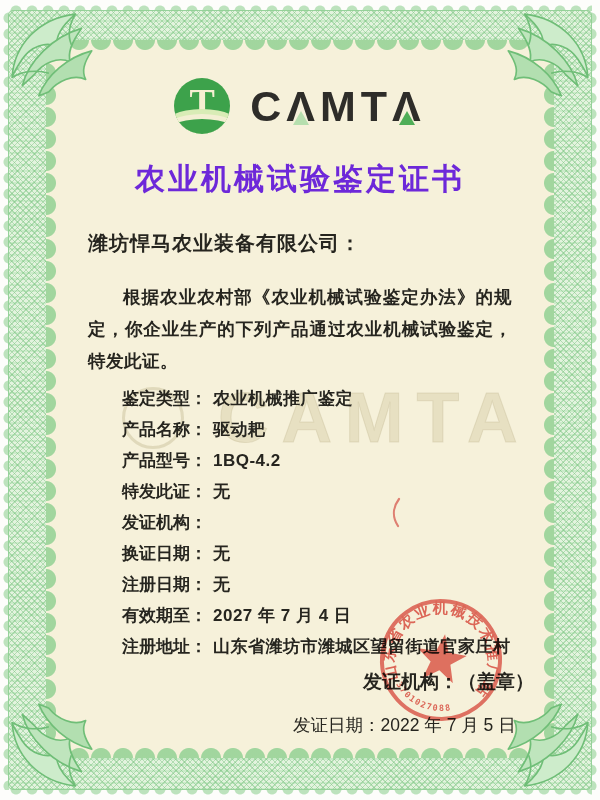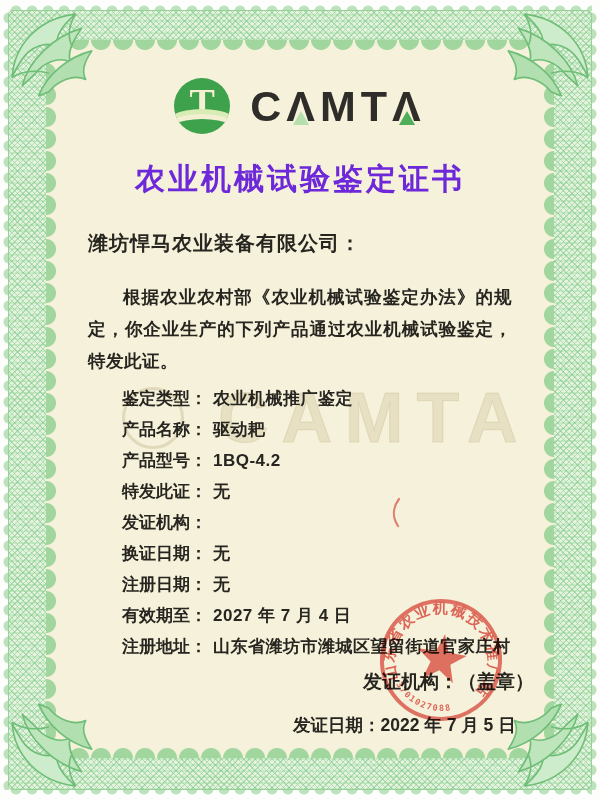--- a/index.html
+++ b/index.html
@@ -100,21 +100,21 @@
   .para {
     margin:24px 0 0 0; font-size:17.5px; font-weight:bold; line-height:32px;
     letter-spacing:.5px; text-indent:2em; text-align:justify;font-family:Liberation Mono, monospace;
   }
   .fields { margin-top:12px; }
   .field-row { display:flex; margin:0 0 13px 34px; font-size:17px; font-weight:bold; line-height:18px; height:18px; white-space:nowrap; }
   .field-label { flex:0 0 auto; }
   .field-value { margin-left:6px; letter-spacing:.5px; }
 
   .issuer-row { margin:15px 0 0 275px; font-size:19px; font-weight:bold; line-height:22px; white-space:nowrap; }
-  .date-row   { margin:21px 0 0 205px; font-size:17.5px; font-weight:bold; line-height:22px; white-space:nowrap; }
+  .date-row   { margin:21px 0 0 205px; font-size:17.5px; font-weight:normal; line-height:22px; white-space:nowrap; }
 
   
   .seal { position:absolute; left:356px; top:575px; z-index:7; mix-blend-mode:multiply; opacity:.84; transform:rotate(9deg); }
   .red-tick { position:absolute; left:387px; top:497px; z-index:7; opacity:.75; }
 </style>
 </head>
 <body>
 
 <div class="cert">
 

